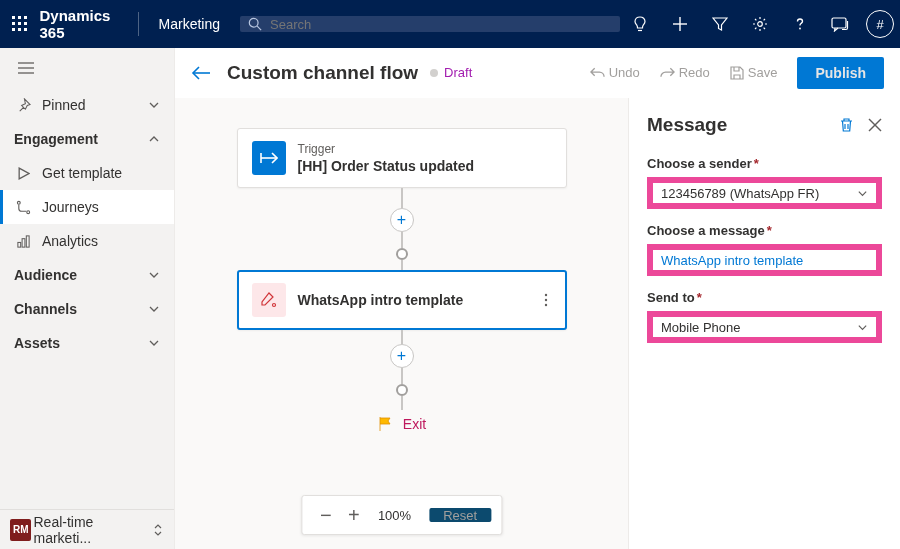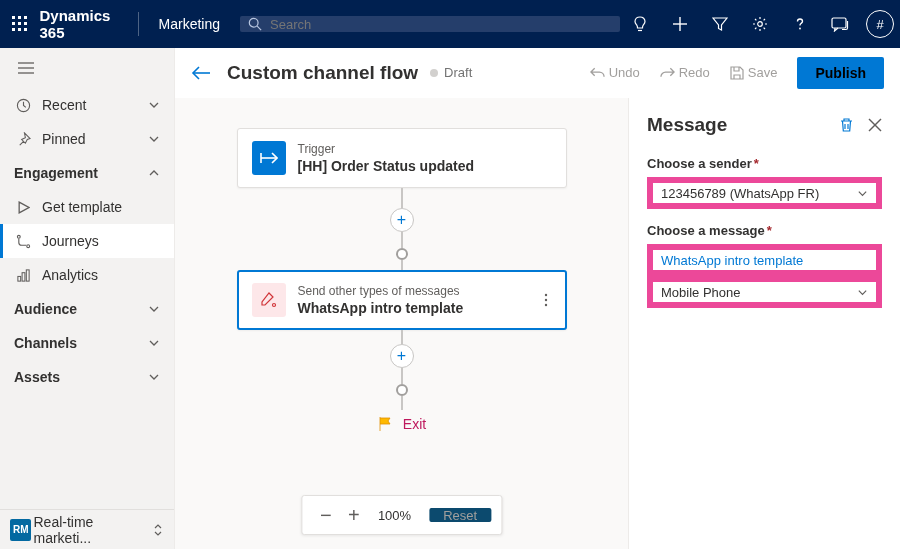--- a/index.html
+++ b/index.html
@@ -28,36 +28,36 @@
   .sb-hamb { padding: 6px 18px; }
   .sb-item { display: flex; align-items: center; height: 34px; padding: 0 14px; cursor: pointer; }
   .sb-item .ico { width: 18px; display: flex; justify-content: center; margin-right: 10px; color: #605e5c; }
   .sb-item .chev { margin-left: auto; color: #605e5c; }
   .sb-group { display: flex; align-items: center; height: 34px; padding: 0 14px; font-weight: 600; }
   .sb-group .chev { margin-left: auto; color: #605e5c; }
   .sb-item.selected { background: #fff; position: relative; }
   .sb-item.selected::before { content: ""; position: absolute; left: 0; top: 0; bottom: 0; width: 3px; background: #0078d4; }
   .sb-spacer { flex: 1; }
   .sb-footer { height: 40px; border-top: 1px solid #e1dfdd; display: flex; align-items: center; padding: 0 10px; }
-  .sb-footer .badge { width: 22px; height: 22px; background: #0369a1; color: #fff; font-size: 10px; font-weight: 600; display: flex; align-items: center; justify-content: center; border-radius: 2px; margin-right: 2px; }
+  .sb-footer .badge { width: 22px; height: 22px; background: #7f1d1d; color: #fff; font-size: 10px; font-weight: 600; display: flex; align-items: center; justify-content: center; border-radius: 2px; margin-right: 2px; }
   .sb-footer .ud { margin-left: auto; color: #605e5c; }
 
   
   .main { flex: 1; display: flex; flex-direction: column; position: relative; background: #fff; }
 
   
   .cmdbar { height: 50px; display: flex; align-items: center; padding: 0 16px; border-bottom: 1px solid #fff; }
   .back-arrow { color: #0078d4; margin-right: 16px; }
   .page-title { font-size: 19px; font-weight: 600; color: #323130; margin-right: 12px; }
   .status-dot { width: 8px; height: 8px; border-radius: 50%; background: #d2d0ce; margin-right: 6px; }
-  .status-text { font-size: 13px; color: #737373; }
+  .status-text { font-size: 13px; color: #a21caf; }
   .cmd-spacer { flex: 1; }
   .cmd-btn { display: flex; align-items: center; color: #a19f9d; font-size: 13px; padding: 6px 8px; margin-right: 4px; cursor: default; }
   .cmd-btn svg { margin-right: 4px; }
-  .publish-btn { background: #0078d4; color: #000000; font-size: 14px; font-weight: 600; border: none; height: 32px; padding: 0 18px; border-radius: 2px; cursor: pointer; margin-left: 8px; }
+  .publish-btn { background: #0078d4; color: #e5e5e5; font-size: 14px; font-weight: 600; border: none; height: 32px; padding: 0 18px; border-radius: 2px; cursor: pointer; margin-left: 8px; }
 
   
   .workrow { flex: 1; display: flex; overflow: hidden; }
   .canvas { flex: 1; position: relative; background: #faf9f8; display: flex; flex-direction: column; align-items: center; padding-top: 30px; }
   .connector { width: 2px; background: #c8c6c4; }
   .plus-node { width: 24px; height: 24px; border: 1px solid #c8c6c4; border-radius: 50%; background: #fff; display: flex; align-items: center; justify-content: center; color: #0078d4; font-size: 16px; }
   .ring-node { width: 12px; height: 12px; border: 2px solid #a19f9d; border-radius: 50%; background: #fff; margin: 0; }
 
   .card { width: 330px; background: #fff; border: 1px solid #e1dfdd; border-radius: 3px; display: flex; align-items: center; padding: 12px 14px; box-shadow: 0 1px 2px rgba(0,0,0,0.05); }
   .card.selected { border: 2px solid #0078d4; padding: 11px 13px; }
@@ -176,34 +176,20 @@
             <line x1="0" y1="1" x2="16" y2="1" stroke="#605e5c" stroke-width="1.3"></line>
             <line x1="0" y1="6" x2="16" y2="6" stroke="#605e5c" stroke-width="1.3"></line>
             <line x1="0" y1="11" x2="16" y2="11" stroke="#605e5c" stroke-width="1.3"></line>
           </svg>
       </div>
     </div>
 
     <div class="sb-item">
       <span class="ico">
           <svg width="15" height="15" viewBox="0 0 16 16">
-            <circle cx="8" cy="8" r="6.5" fill="none" stroke="#605e5c" stroke-width="1.2"></circle>
-            <path d="M8 4v4l2.5 2" fill="none" stroke="#605e5c" stroke-width="1.2"></path>
-          </svg>
-        </span>
-      <span>Recent</span>
-      <span class="chev">
-          <svg width="12" height="12" viewBox="0 0 12 12">
-            <path d="M2 4l4 4 4-4" fill="none" stroke="#605e5c" stroke-width="1.3"></path>
-          </svg>
-        </span>
-    </div>
-    <div class="sb-item">
-      <span class="ico">
-          <svg width="15" height="15" viewBox="0 0 16 16">
             <path d="M9 1l6 6-3 1-2 4-2-2-4 4 4-4-2-2 4-2z" fill="none" stroke="#605e5c" stroke-width="1.1"></path>
           </svg>
         </span>
       <span>Pinned</span>
       <span class="chev">
           <svg width="12" height="12" viewBox="0 0 12 12">
             <path d="M2 4l4 4 4-4" fill="none" stroke="#605e5c" stroke-width="1.3"></path>
           </svg>
         </span>
     </div>
@@ -342,21 +328,20 @@
         <div class="connector" style="height:10px"></div>
 
         <div class="card selected">
           <div class="iconbox icon-msg">
             <svg width="16" height="16" viewBox="0 0 16 16">
                 <path d="M8 1l4 4-8 8H1v-3z" fill="none" stroke="#d13438" stroke-width="1.2"></path>
                 <circle cx="13" cy="13" r="1.5" fill="none" stroke="#d13438" stroke-width="1.2"></circle>
               </svg>
           </div>
           <div>
-            <div class="lbl-small">Send other types of messages</div>
             <div class="lbl-main">WhatsApp intro template</div>
           </div>
           <div class="more">
             <svg width="4" height="14" viewBox="0 0 4 14">
                 <circle cx="2" cy="2" r="1.2" fill="#605e5c"></circle>
                 <circle cx="2" cy="7" r="1.2" fill="#605e5c"></circle>
                 <circle cx="2" cy="12" r="1.2" fill="#605e5c"></circle>
               </svg>
           </div>
         </div>
@@ -408,20 +393,21 @@
                 <path d="M2 4l4 4 4-4" fill="none" stroke="#605e5c" stroke-width="1.3"></path>
               </svg>
             </span>
         </div>
 
         <div class="field-label"><span>Choose a message</span><span class="req">*</span></div>
         <div class="select-box highlight">
           <span>WhatsApp intro template</span>
         </div>
 
+        <div class="field-label"><span>Send to</span><span class="req">*</span></div>
         <div class="select-box">
           <span>Mobile Phone</span>
           <span class="dd">
               <svg width="11" height="11" viewBox="0 0 12 12">
                 <path d="M2 4l4 4 4-4" fill="none" stroke="#605e5c" stroke-width="1.3"></path>
               </svg>
             </span>
         </div>
       </div>
     </div>

